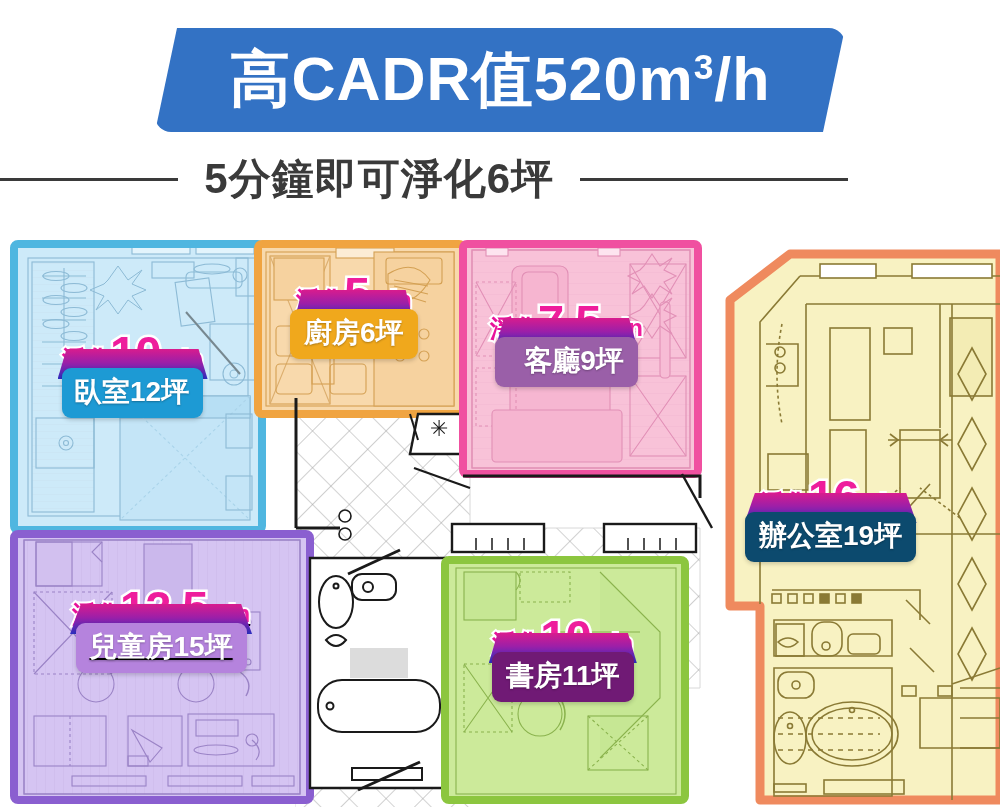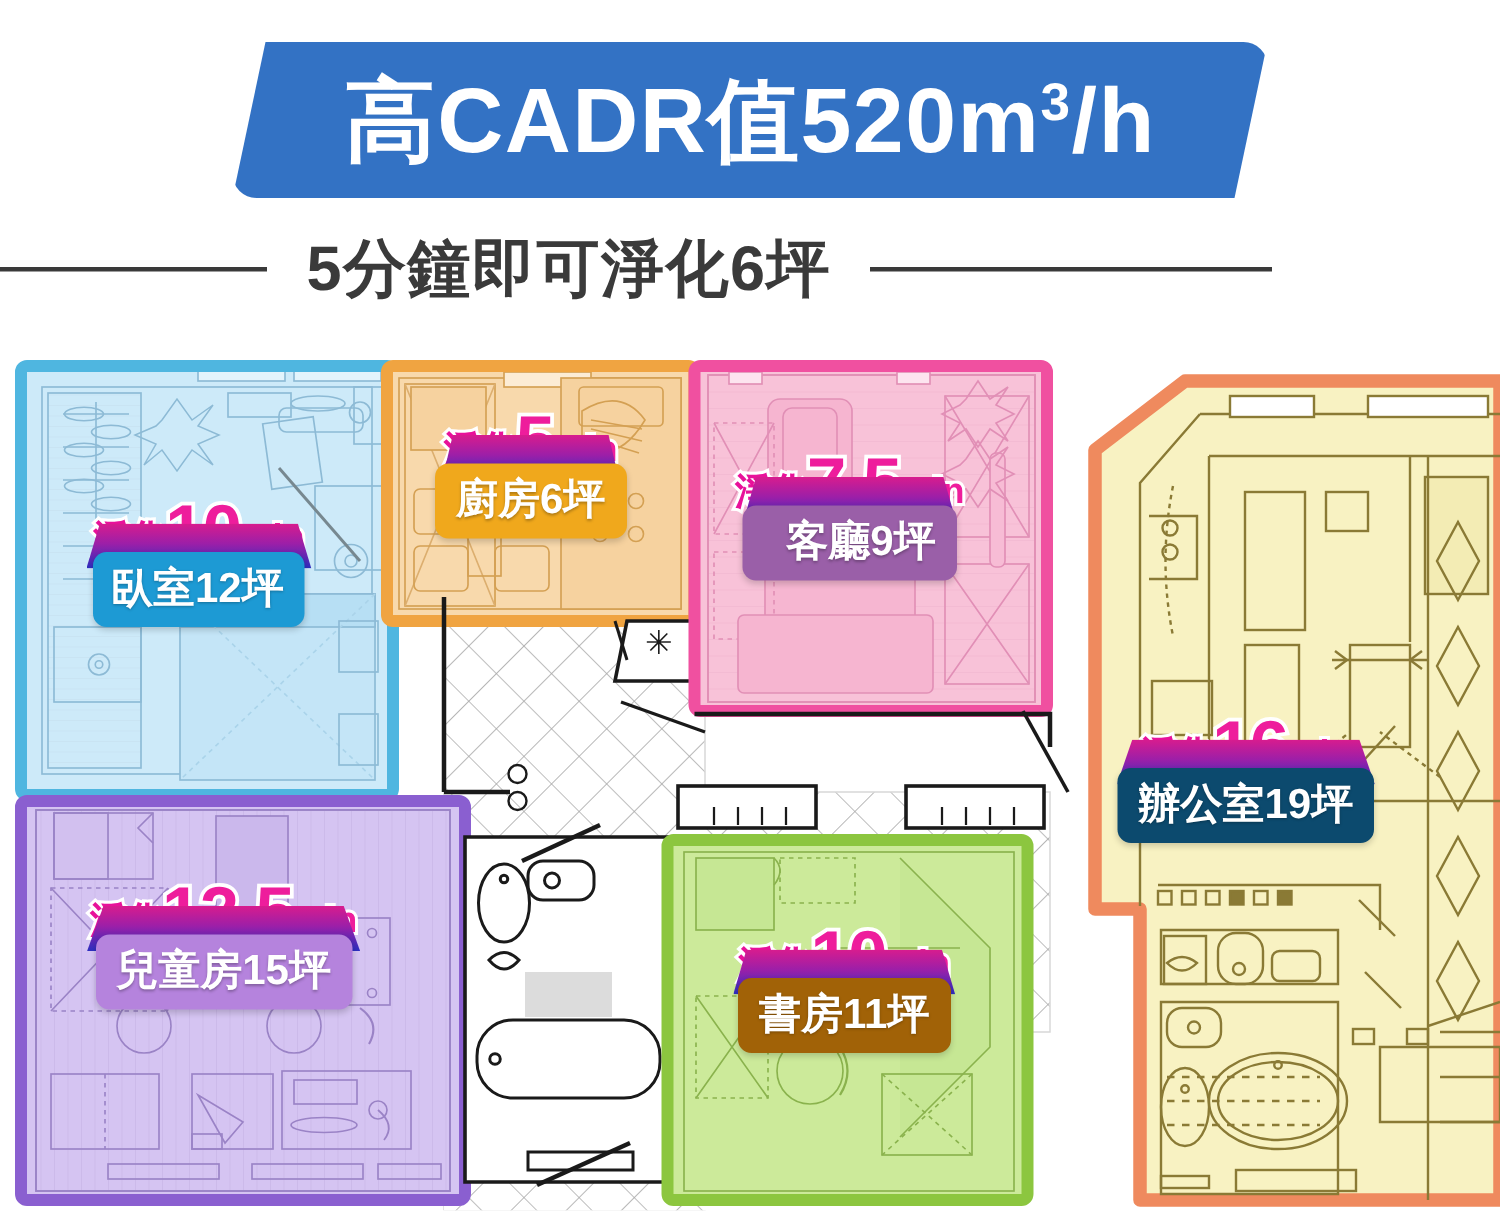--- a/index.html
+++ b/index.html
@@ -413,38 +413,38 @@
     <div class="lbl" style="left:490px;top:72px;">
       <div class="time">
         <span class="shade" style="width:142px;"></span>
         <span class="t-pre">淨化</span>
         <span class="t-num">7.5</span>
         <span class="t-min">min</span>
       </div>
       <div class="room" style="background:#9a5fa8;padding-left:29px;">客廳9坪</div>
     </div>
 
-    <div class="lbl" style="left:60px;top:358px;">
+    <div class="lbl" style="left:72px;top:358px;text-decoration:underline;">
       <div class="time">
         <span class="shade" style="width:182px;"></span>
         <span class="t-pre">淨化</span>
         <span class="t-num">12.5</span>
         <span class="t-min">min</span>
       </div>
       <div class="room" style="background:#b583dd;">兒童房15坪</div>
     </div>
 
     <div class="lbl" style="left:492px;top:387px;">
       <div class="time">
         <span class="shade" style="width:148px;"></span>
         <span class="t-pre">淨化</span>
         <span class="t-num">10</span>
         <span class="t-min">min</span>
       </div>
-      <div class="room" style="background:#a16207;">書房11坪</div>
+      <div class="room" style="background:#701a75;">書房11坪</div>
     </div>
 
     <div class="lbl" style="left:745px;top:247px;">
       <div class="time">
         <span class="shade" style="width:172px;"></span>
         <span class="t-pre">淨化</span>
         <span class="t-num">16</span>
         <span class="t-min">min</span>
       </div>
       <div class="room" style="background:#0c4a6e;">辦公室19坪</div>

